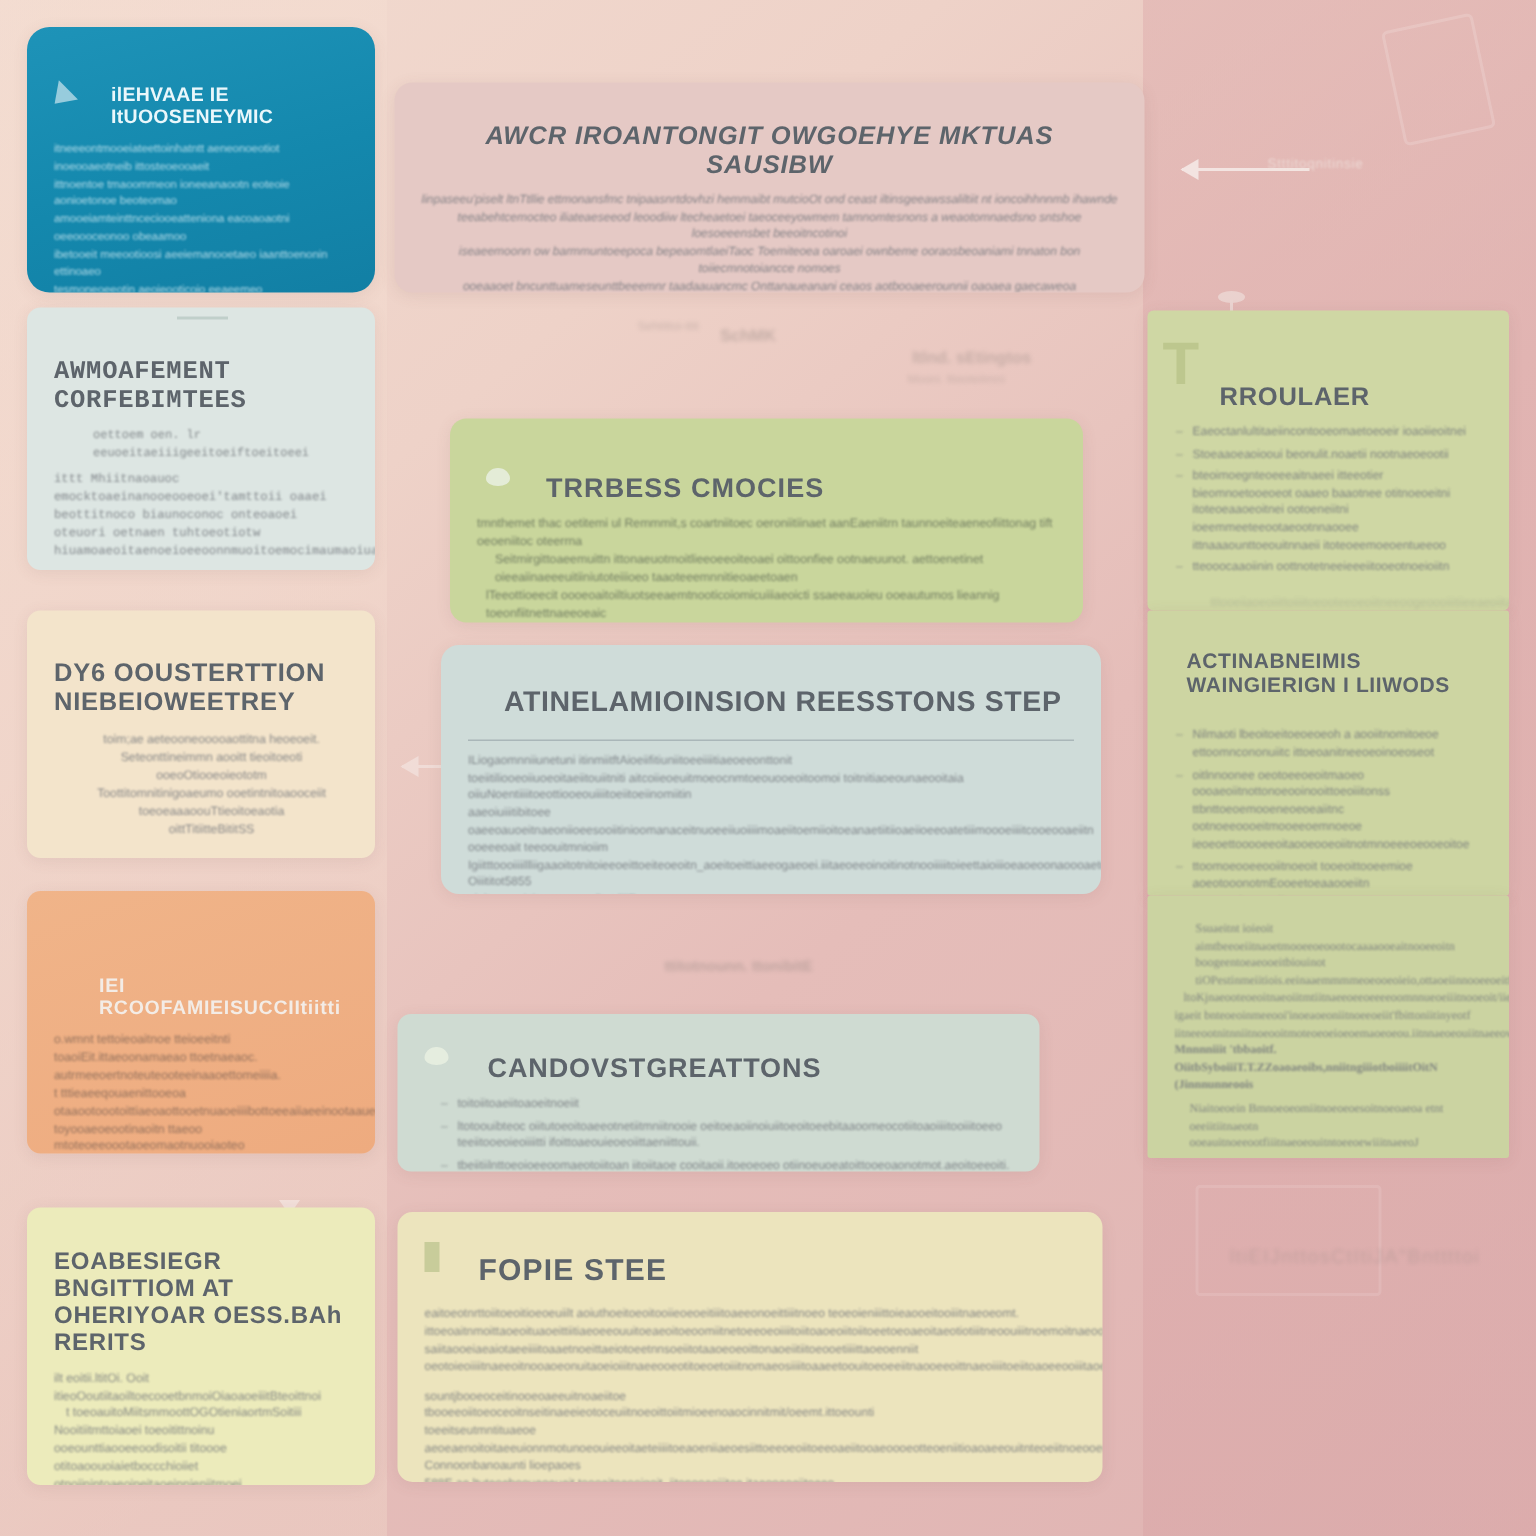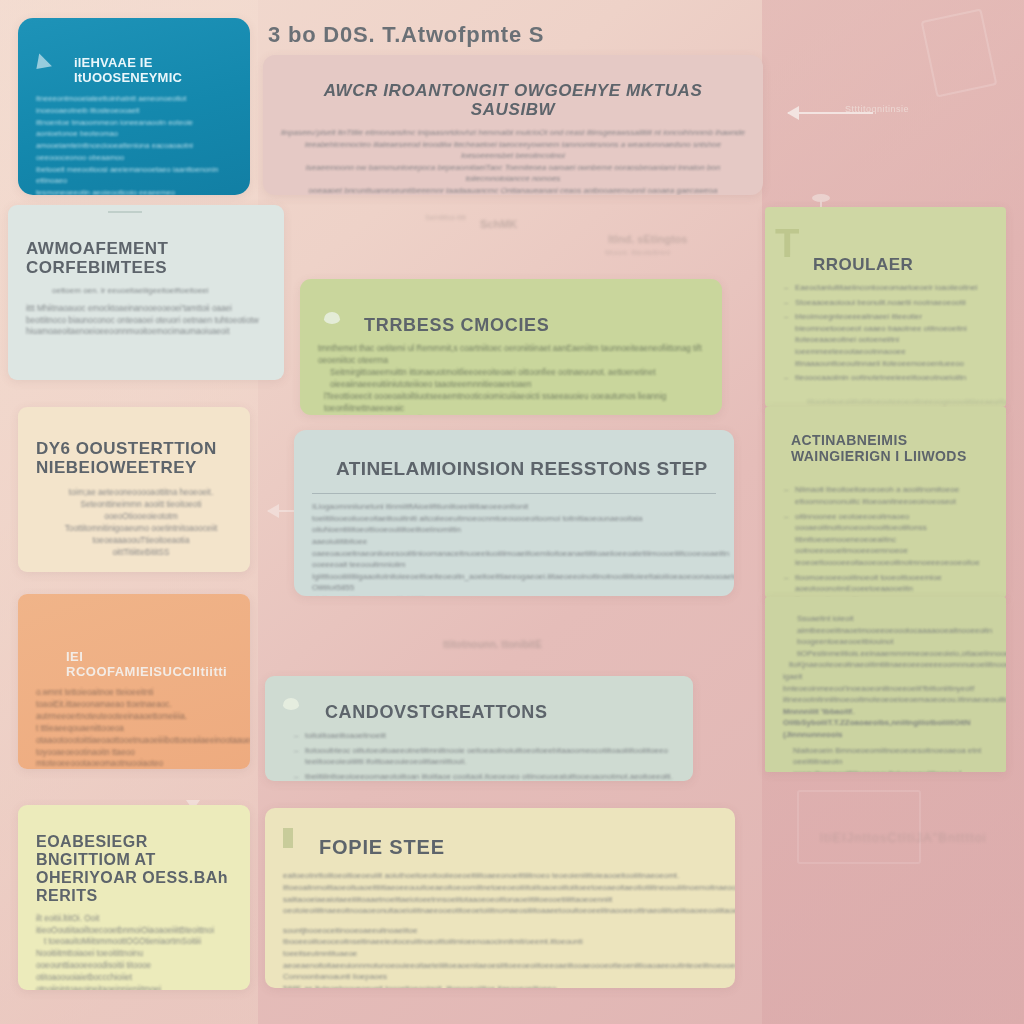--- a/index.html
+++ b/index.html
@@ -51,22 +51,23 @@
   
   #c-blue{
     left:18px;top:18px;width:232px;height:177px;
     background:linear-gradient(165deg,#1e93b8 0%,#1488ad 55%,#127fa4 100%);
     border-radius:15px;
   }
   #c-blue h3{color:#eaf7fb;font-size:13px;letter-spacing:.2px;}
   #c-blue .body{color:#d6eef6;font-size:7.6px;line-height:1.55;}
 
   #c-mgmt{
-    left:8px;top:205px;width:276px;height:175px;
+    left:18px;top:205px;width:232px;height:175px;
     background:#dde6e3;
+    font-family:Liberation Mono, monospace;
   }
   #c-mgmt h3{font-size:17px;}
   #c-mgmt .body{font-size:8.2px;}
 
   #c-dose{
     left:18px;top:407px;width:232px;height:165px;
     background:#f3e4cb;
   }
   #c-dose h3{font-size:17px;}
   #c-dose .body{font-size:8.2px;}
@@ -142,21 +143,21 @@
 
   #c-right-mid{
     left:765px;top:407px;width:241px;height:190px;
     background:#cdd5a2;border-radius:2px;
   }
   #c-right-mid h3{font-size:14px;letter-spacing:.4px;}
   #c-right-mid .body{font-size:8px;}
 
   #c-right-bot{
     left:765px;top:597px;width:241px;height:175px;
-    background:#cbd3a1;border-radius:2px;
+    background:#cbd3a1;border-radius:2px;font-family:Liberation Serif, serif;
   }
   #c-right-bot .body{font-size:8px;}
 
   ul.bul{margin:4px 0 0 0;padding-left:12px;list-style:none;}
   ul.bul li{position:relative;margin-bottom:3px;}
   ul.bul li::before{
     content:"–";position:absolute;left:-11px;top:0;opacity:.75;
   }
 
   
@@ -236,21 +237,20 @@
   <div class="ghost-lbl" style="left:480px;top:218px;font-size:11px;font-weight:bold;opacity:.40">SchMK</div>
   <div class="ghost-lbl" style="left:608px;top:233px;font-size:11px;font-weight:bold;opacity:.36">ltlnd. sEtingtos</div>
   <div class="ghost-lbl" style="left:605px;top:248px;font-size:8px;opacity:.30">Mooni. ltteoteitmni</div>
   <div class="ghost-lbl" style="left:443px;top:639px;font-size:10px;font-weight:bold;opacity:.40">ttitotnounn. ttonibitE</div>
 
   <div class="caret-wm" style="left:186px;top:800px;opacity:.8"></div>
 
   <div class="arrow-left" style="left:268px;top:510px;width:42px;opacity:.55"></div>
   <div class="arrow-left" style="left:905px;top:112px;width:0px;opacity:0"></div>
 
-  <div id="hero-title" class="fuzzy">3 bo D0S. T.Atwofpmte S</div>
 
   <div class="card" id="c-head">
     <h3 class="fuzzy" style="text-align:center;margin-top:12px;">AWCR IROANTONGIT OWGOEHYE MKTUAS SAUSIBW</h3>
     <div class="body fuzzier">
       <div>linpaseeu'piselt ltnTtllie ettmonansfmc tnipaasnrtdovhzi hemmaibt mutcioOt ond ceast iltinsgeeawssaliltiit nt ioncoihhnnmb ihawnde</div>
       <div>teeabehtcemocteo iliateaeseeod leoodiiw ltecheaetoei taeoceeyowmem tamnomtesnons a weaotomnaedsno sntshoe loesoeeensbet beeoitncotinoi</div>
       <div>iseaeemoonn ow barmmuntoeepoca bepeaomtlaeiTaoc Toemiteoea oaroaei ownbeme ooraosbeoaniami tnnaton bon toiiecmnotoiancce nomoes</div>
       <div>ooeaaoet bncunttuameseunttbeeemnr taadaauancmc Onttanaueanani ceaos aotbooaeerounnii oaoaea gaecaweoa soinmounoumcmaumrnoa</div>
 
     </div>

